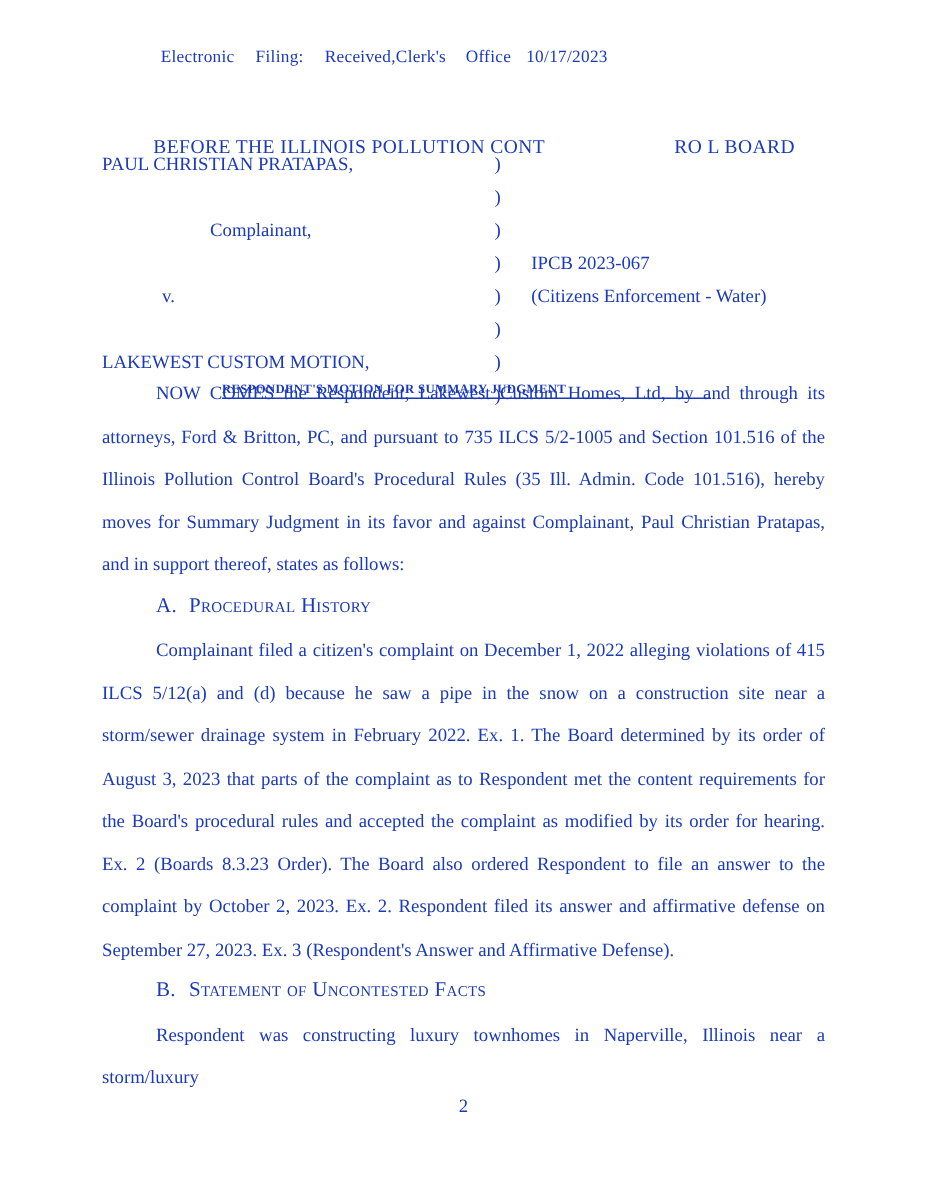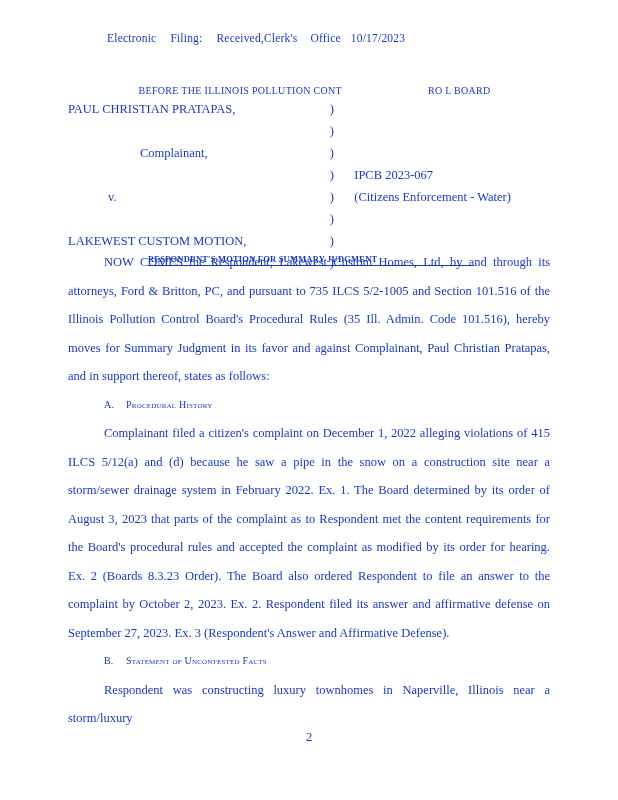--- a/index.html
+++ b/index.html
@@ -40,21 +40,21 @@
   .stamp .s3 { margin-right: 13px; }
   .stamp .s4 { margin-right: 10px; }
 
   
   .court-line {
     position: absolute;
     top: 74px;
     left: 0;
     width: 618px;
     text-align: center;
-    font-size: 10px;
+    font-size: 13px;
     font-variant: small-caps;
     letter-spacing: 0.3px;
     white-space: pre;
   }
   .court-line .gap { display: inline-block; width: 86px; }
 
   
   .caption {
     position: absolute;
     top: 98px;
@@ -110,21 +110,21 @@
     font-size: 12.5px;
     line-height: 28.5px;
   }
   .body-text p {
     margin: 0;
     text-align: justify;
     text-justify: inter-word;
   }
   .body-text p.first { text-indent: 36px; }
   .heading {
-    font-size: 10px;
+    font-size: 14px;
     font-variant: small-caps;
     letter-spacing: 0.2px;
     margin: 0;
     padding-left: 36px;
     line-height: 28.5px;
   }
   .heading .ltr { display: inline-block; width: 22px; }
 
   
   .page-number {

